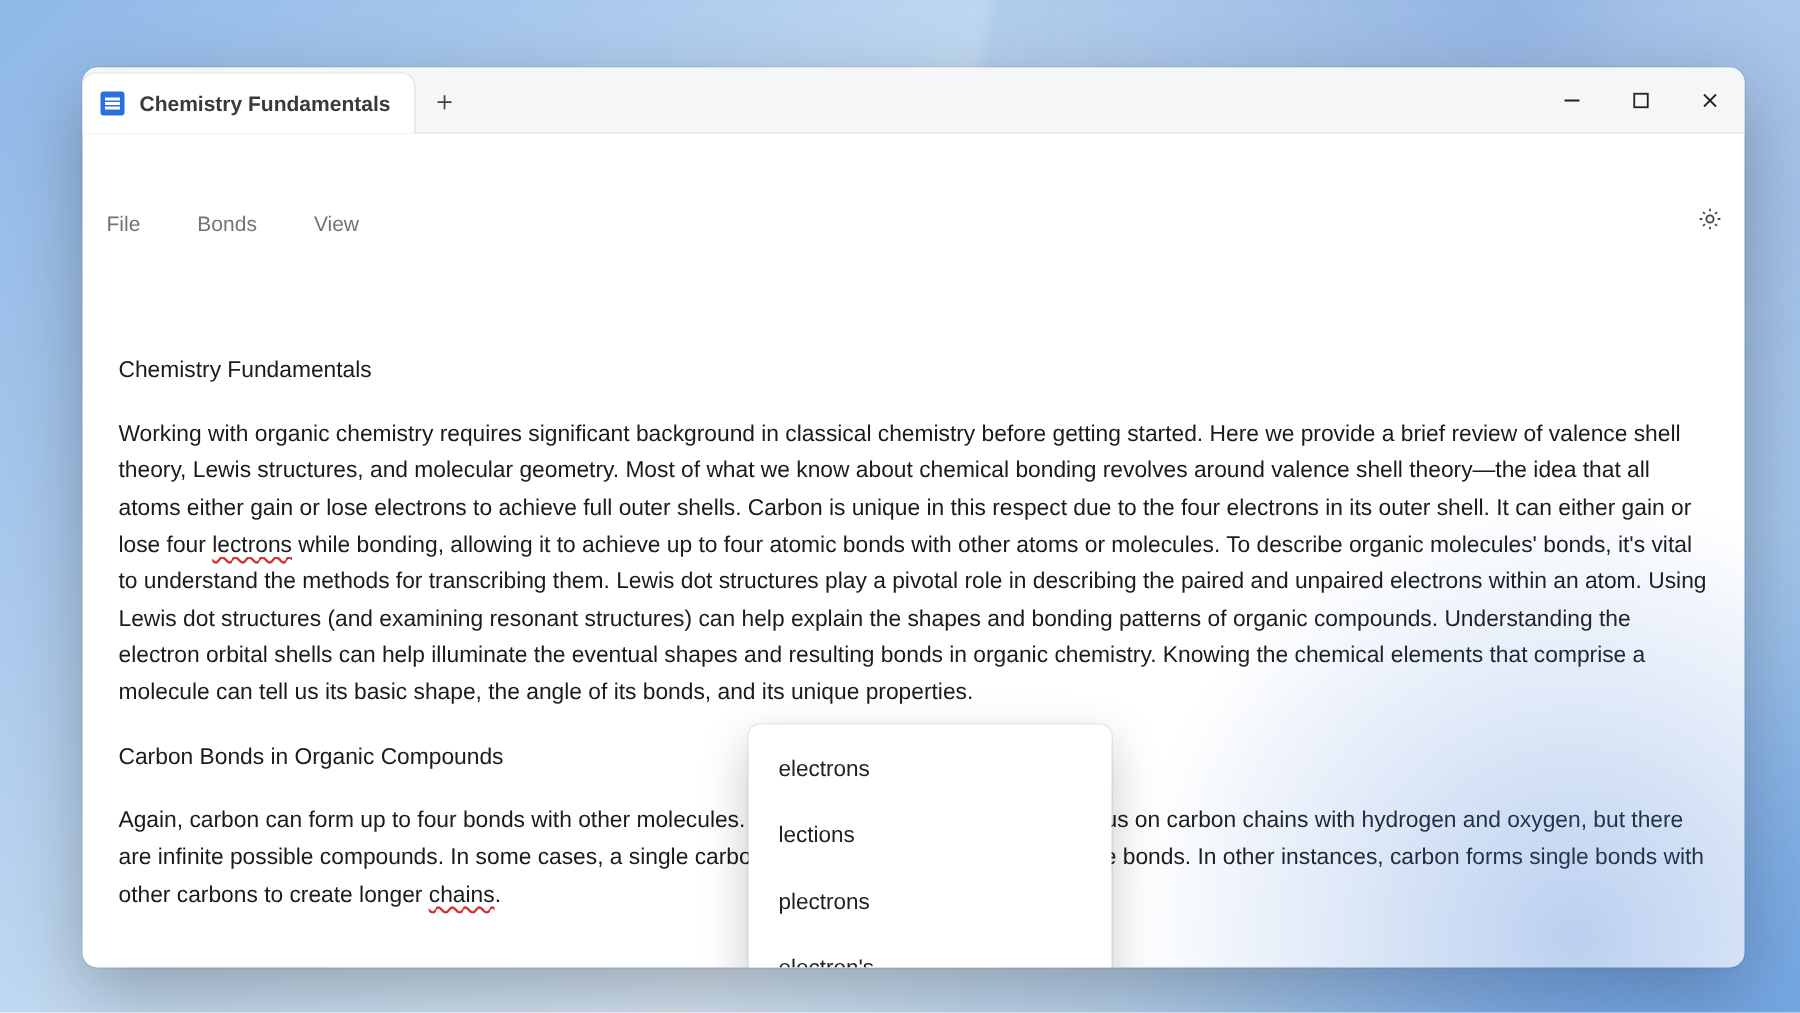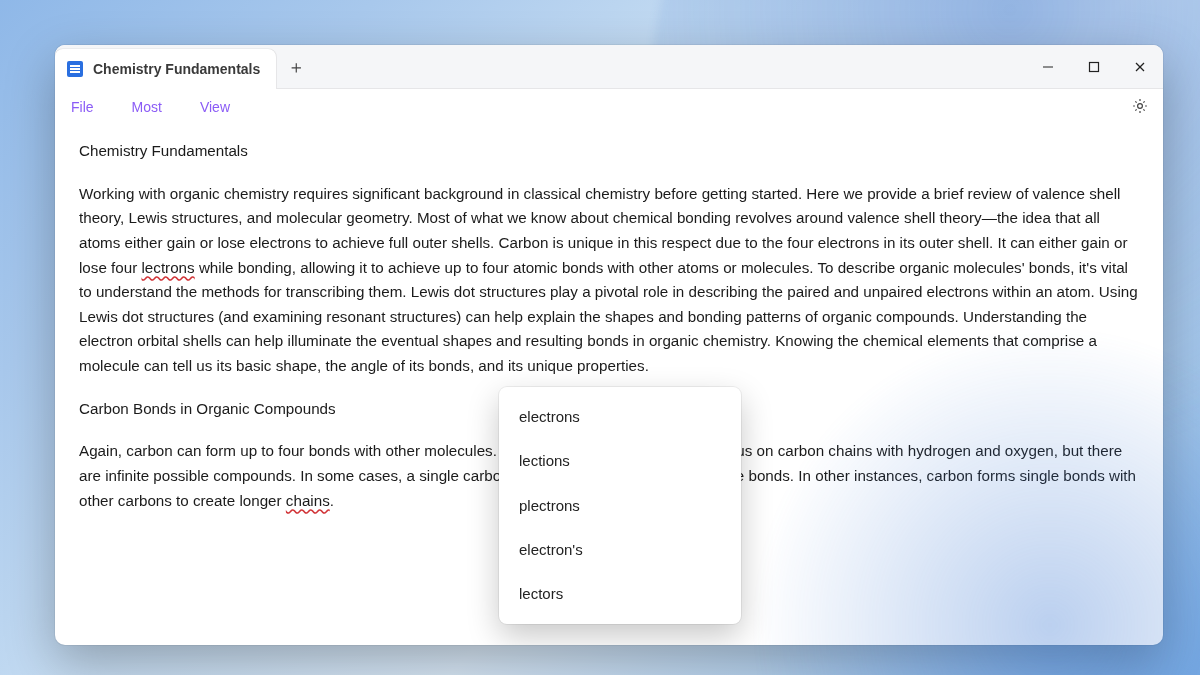--- a/index.html
+++ b/index.html
@@ -31,20 +31,21 @@
   .window {
     position: absolute;
     left: 55px; top: 45px;
     width: 1108px; height: 600px;
     background: #ffffff;
     border-radius: 10px;
     box-shadow: 0 18px 50px rgba(0,0,0,.28), 0 0 0 1px rgba(0,0,0,.05);
     display: flex;
     flex-direction: column;
     overflow: hidden;
+    gap: 48px;
   }
 
   .titlebar {
     display: flex;
     align-items: stretch;
     height: 44px;
     background: #f5f6f8;
     border-bottom: 1px solid #e6e6e8;
   }
   .tab {
@@ -79,26 +80,26 @@
     width:40px; color:#444; font-size:18px;
   }
   .spacer { flex:1; }
   .winctrl {
     display:flex; align-items:center; justify-content:center;
     width:46px; color:#333; font-size:14px;
   }
   .winctrl svg { width:12px; height:12px; }
 
   .menubar {
-    display:flex; align-items:center;
+    display:flex; align-items:flex-start;
     height:36px;
     padding: 0 14px;
     gap: 34px;
     font-size: 14px;
-    color:#8b5cf6;
+    color:#737373;
   }
   .menubar .menu-item { padding: 4px 2px; }
   .menubar .right { margin-left:auto; display:flex; align-items:center; }
   .gear { width:18px; height:18px; }
 
   .editor {
     flex:1;
     padding: 14px 24px 24px 24px;
     font-size: 15.2px;
     line-height: 1.62;
@@ -157,21 +158,21 @@
     <div class="winctrl">
       <svg viewBox="0 0 12 12">
           <line x1="2" y1="2" x2="10" y2="10" stroke="#222" stroke-width="1.2"></line>
           <line x1="10" y1="2" x2="2" y2="10" stroke="#222" stroke-width="1.2"></line>
         </svg>
     </div>
   </div>
 
   <div class="menubar">
     <span class="menu-item">File</span>
-    <span class="menu-item">Most</span>
+    <span class="menu-item">Bonds</span>
     <span class="menu-item">View</span>
     <span class="right">
       <span>
         <svg class="gear" viewBox="0 0 24 24" fill="none" stroke="#444" stroke-width="1.6">
           <circle cx="12" cy="12" r="3.2"></circle>
           <path d="M12 2.8v2.4M12 18.8v2.4M21.2 12h-2.4M5.2 12H2.8M18.2 5.8l-1.7 1.7M7.5 16.5l-1.7 1.7M18.2 18.2l-1.7-1.7M7.5 7.5 5.8 5.8"></path>
         </svg>
       </span>
     </span>
   </div>

